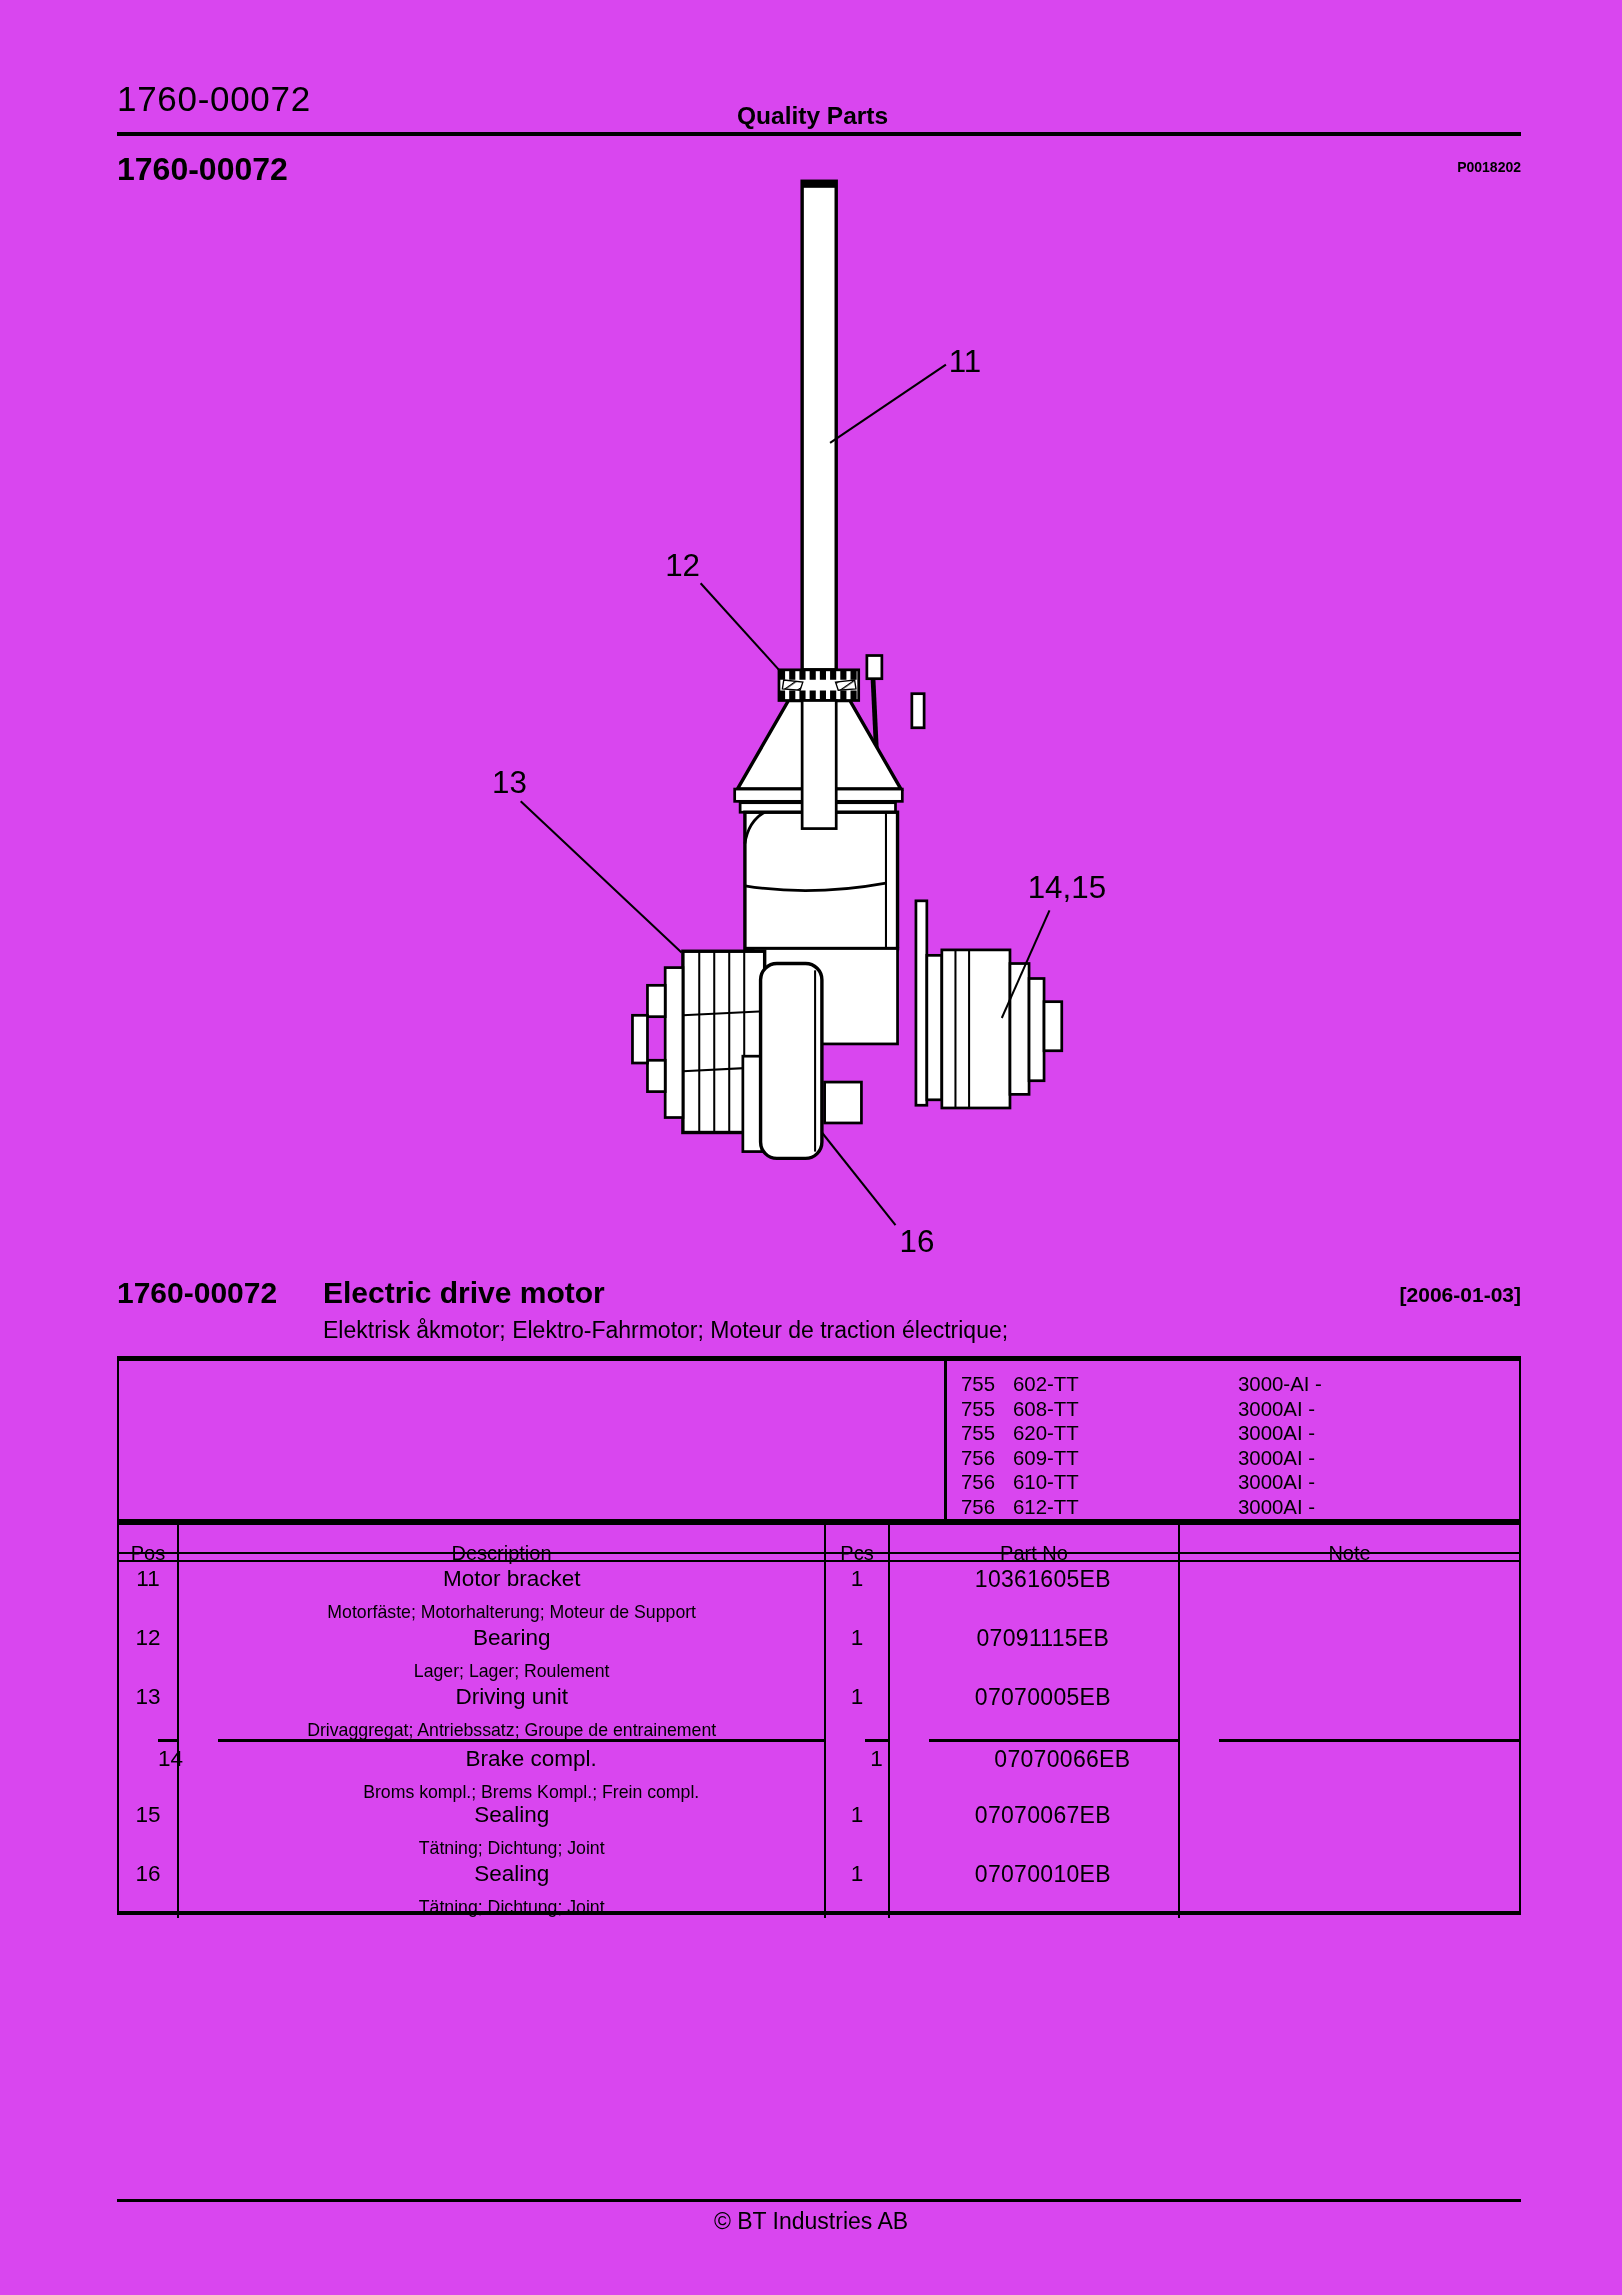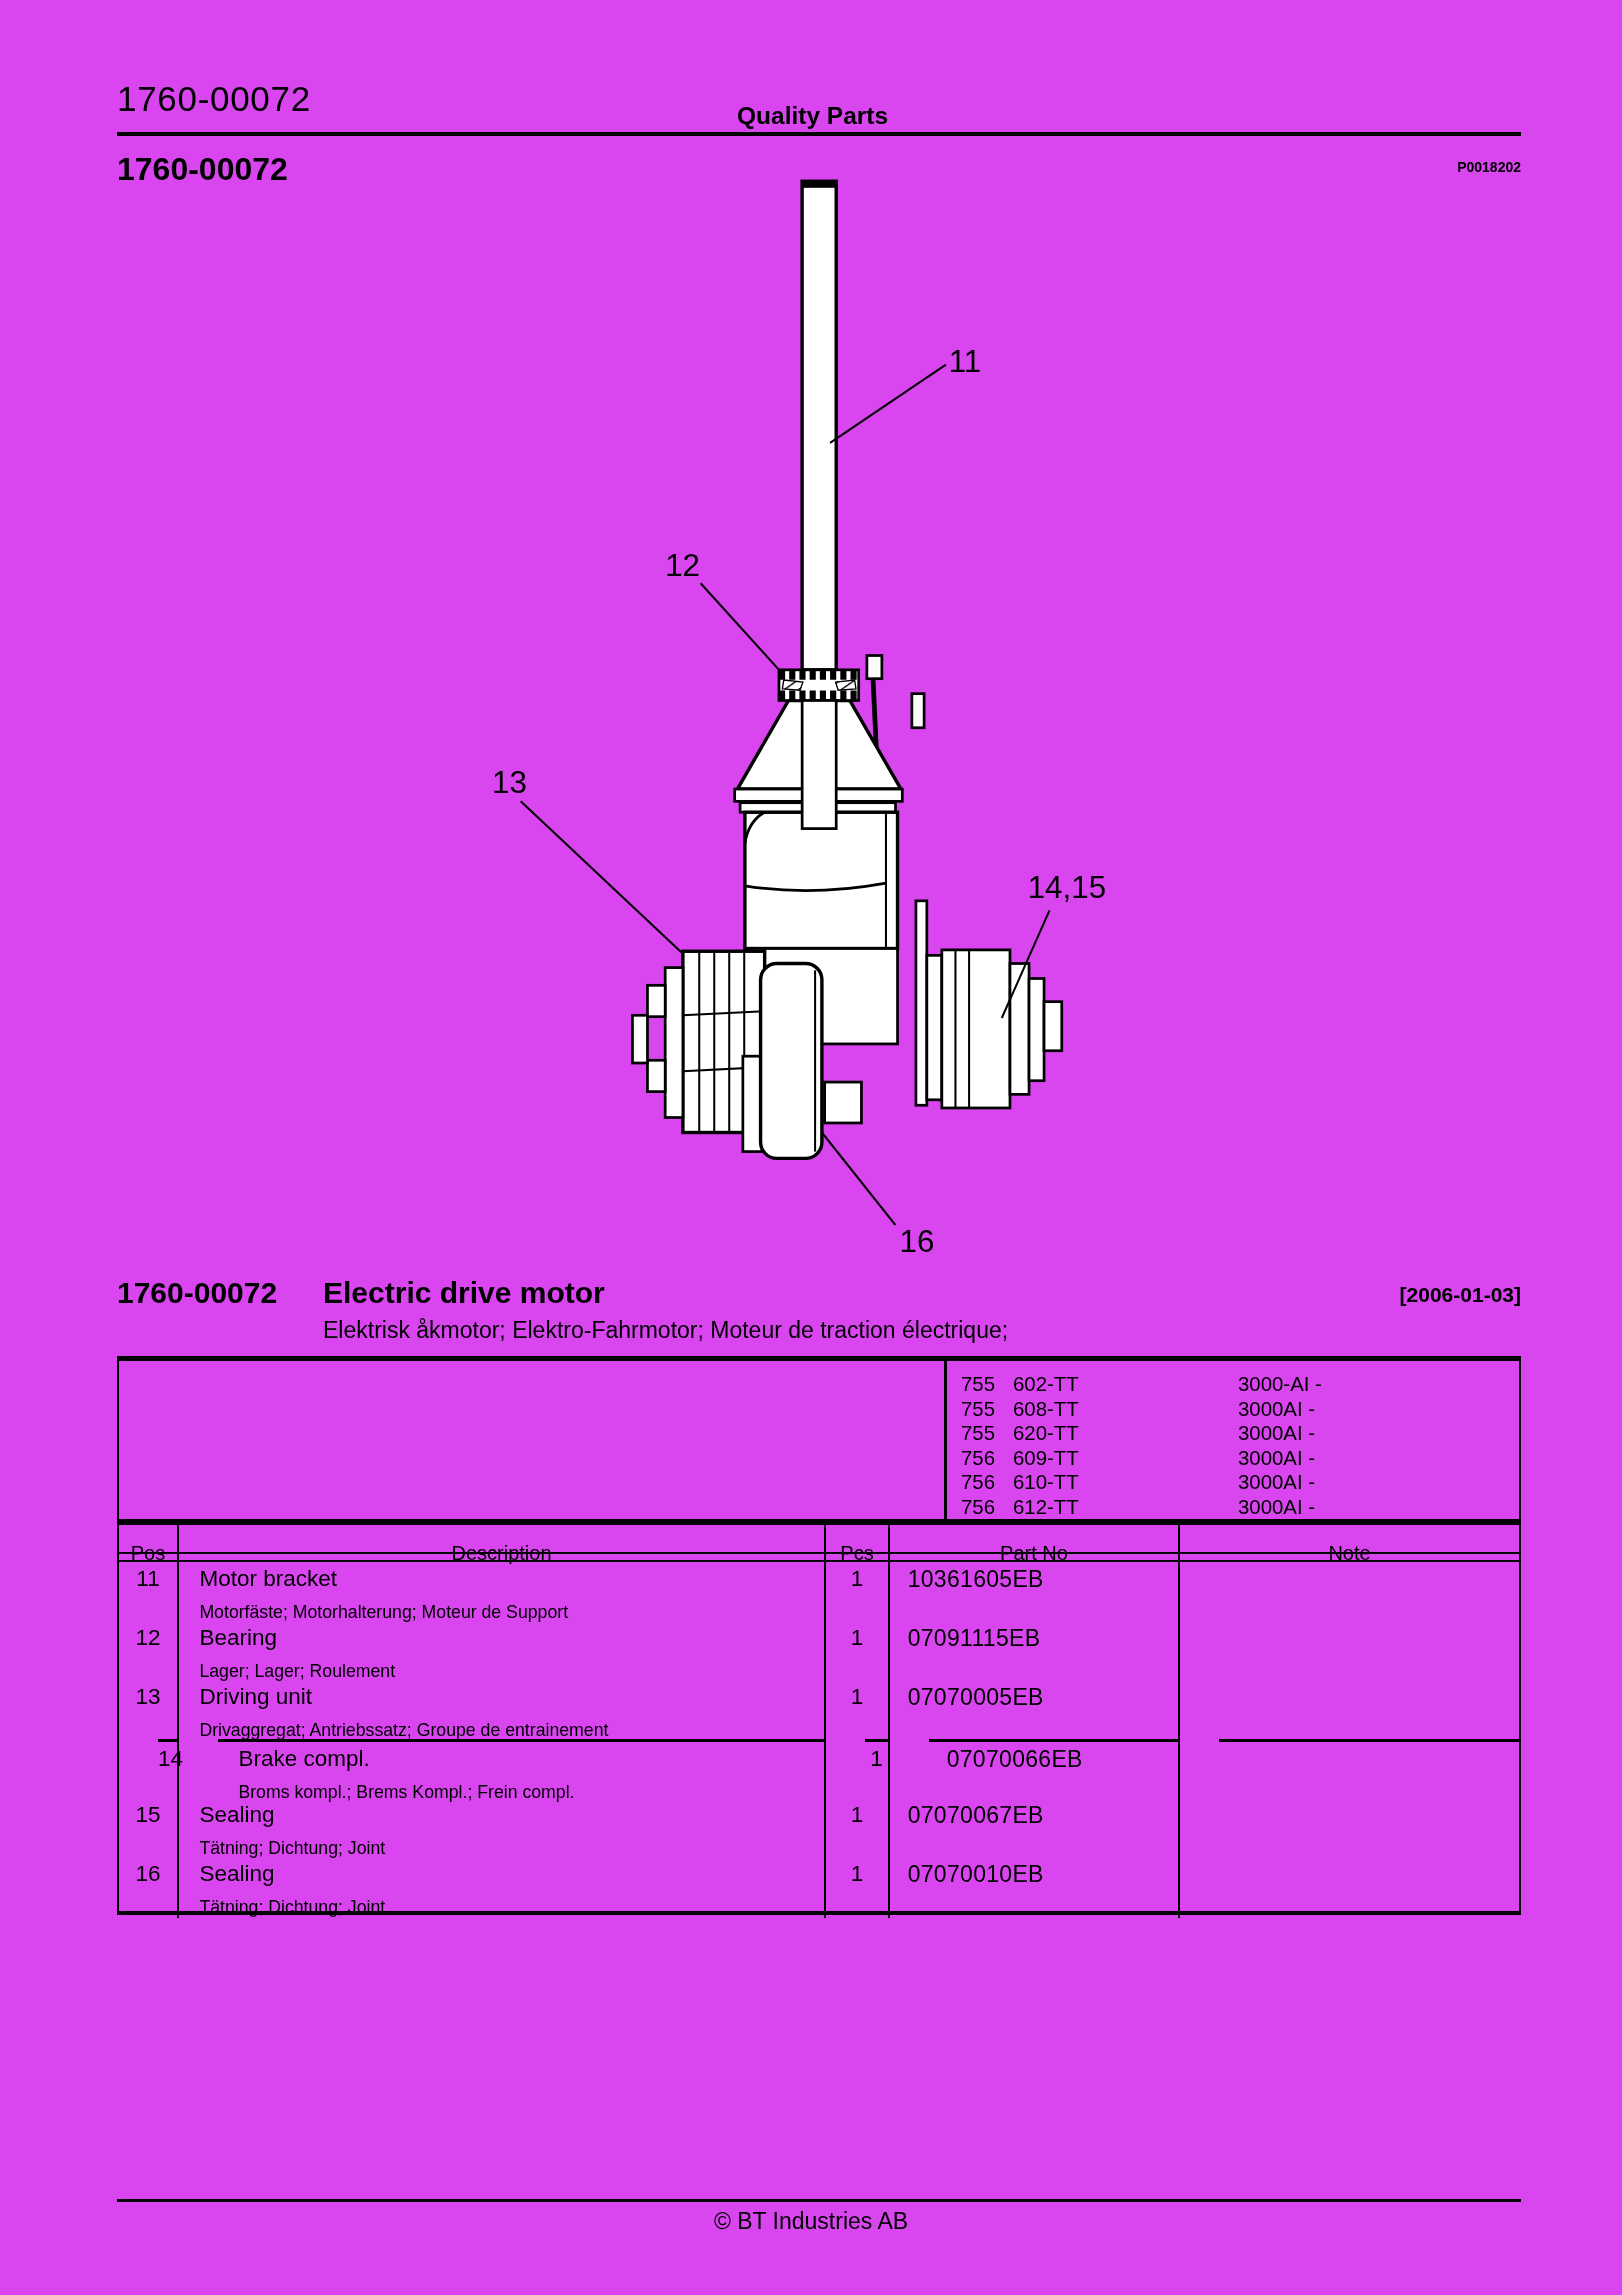--- a/index.html
+++ b/index.html
@@ -32,21 +32,21 @@
                 border:2.7px solid #000; border-top-width:5.5px; }
   #models-divider { left:825px; top:0; bottom:0; width:2.7px; background:#000; }
   #models-list { left:842px; top:11px; right:6.8px; font-size:20.4px; }
   .model-row { display:grid; grid-template-columns:52px 225px auto; height:24.5px; line-height:24.5px; }
   
   #parts-table { left:117px; top:1521px; width:1404px; height:394px;
                  border:2.7px solid #000; border-top-width:4.8px; border-bottom-width:4.8px;
                  display:grid;
                  grid-template-columns:60px 647px 64px 290px 1fr;
                  grid-template-rows:29px 8.2px 59px 59px 59px 59px 59px 1fr; }
-  .cell { border-right:2px solid #000; position:relative; }
+  .cell { border-right:2px solid #000; position:relative;text-align:center; }
   .cell.last { border-right:none; }
   .hcell { font-size:20px; text-align:center; padding-top:17px; border-bottom:2.7px solid #000; }
   .scell { border-bottom:2.7px solid #000; }
   .rtop .cell { border-top:3.4px solid #000;margin-left:39px; }
   .pos-val  { font-size:22.5px; text-align:center; padding-top:4.1px; }
   .desc-main{ font-size:22.5px; padding:4.1px 0 0 20.4px; }
   .desc-sub { font-size:17.7px; padding:9.5px 0 0 20.4px; color:#000; }
   .pcs-val  { font-size:22.5px; text-align:center; padding-top:4.1px; }
   .part-val { font-size:23px; padding:4.1px 0 0 17.7px; letter-spacing:0.3px; }
   

